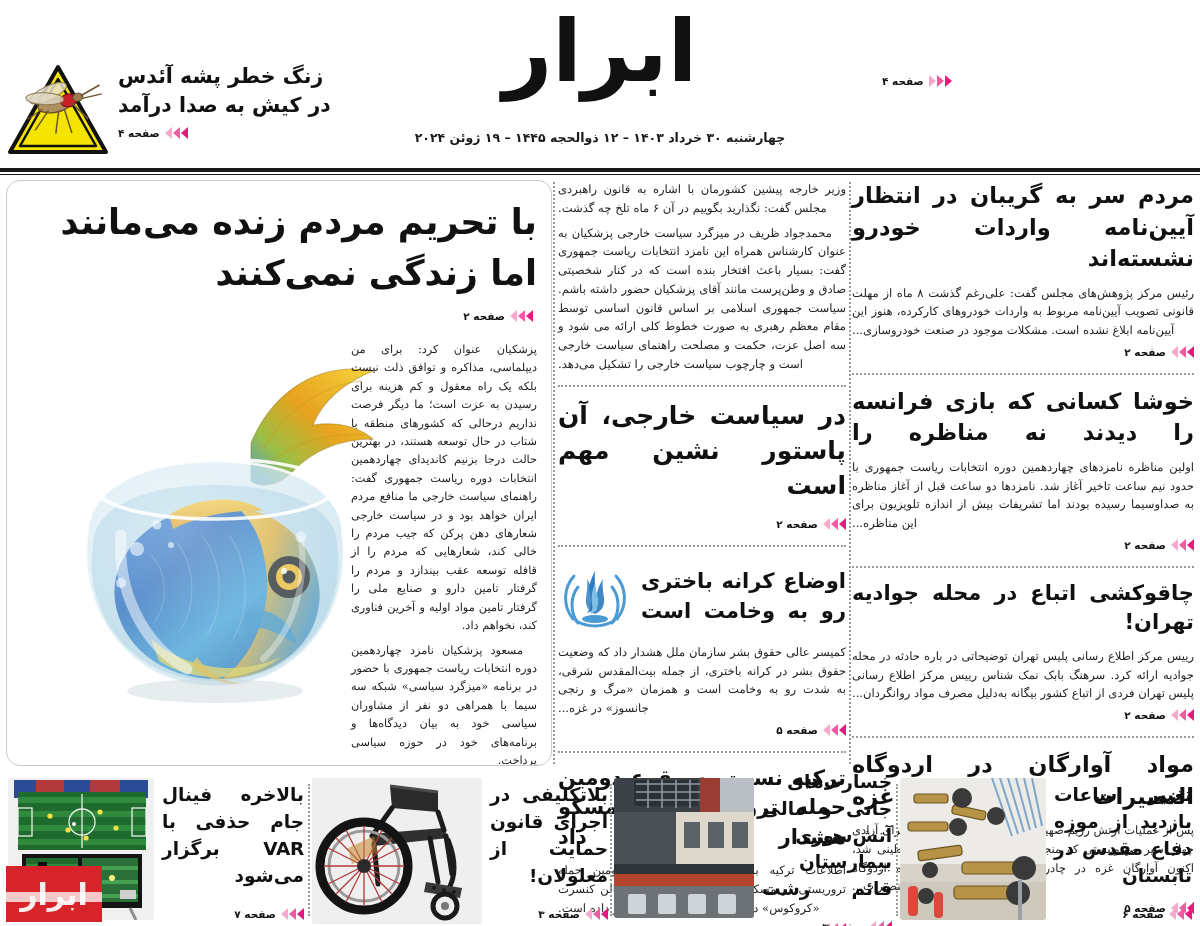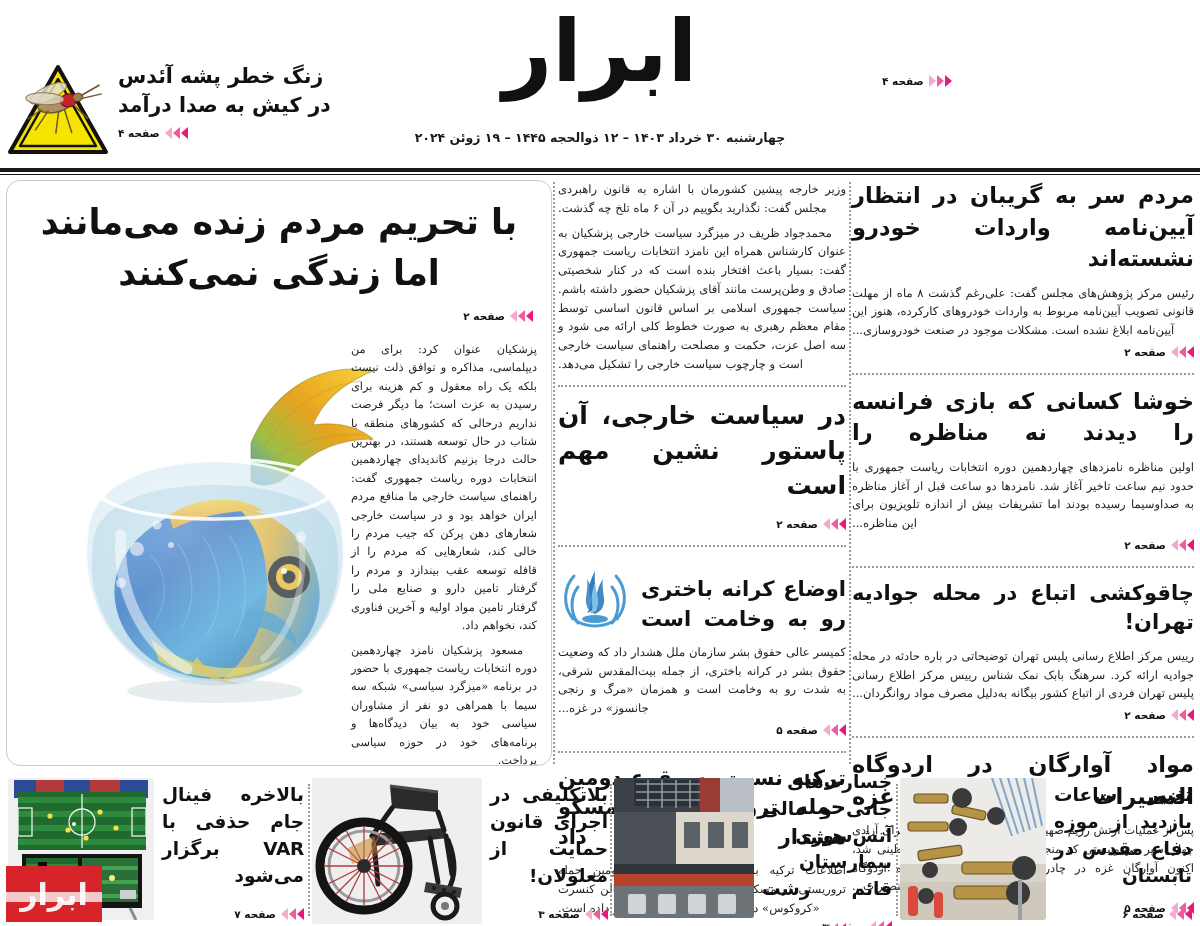--- a/index.html
+++ b/index.html
@@ -95,36 +95,36 @@
   .hdivider{border:0;border-top:2px dotted #9a9a9a;margin:10px 0 11px 0;}
 
   
   .lead-box{
     position:relative;border:1px solid #c9c9c9;border-radius:14px;
     height:584px;overflow:hidden;background:#fff;
   }
   .lead-title{
     margin:16px 14px 0 14px;
     font-size:35px;font-weight:bold;line-height:1.45;color:#111;
-    text-align:center;letter-spacing:-0.6px;
+    text-align:right;letter-spacing:-0.6px;
   }
   .lead-pag{position:absolute;right:18px;top:122px;}
   .lead-body{
     position:absolute;right:14px;top:160px;width:186px;
     font-size:11.3px;line-height:1.63;color:#222;text-align:justify;
     font-family:"DejaVu Serif","Liberation Serif",serif;
     z-index:3;
   }
   .lead-body p{margin:0 0 6px 0;}
 
   
   .fish-wrap{position:absolute;left:-6px;bottom:-4px;width:436px;height:430px;}
 
   
-  .un-row{display:flex;flex-direction:row-reverse;align-items:flex-end;gap:9px;}
+  .un-row{display:flex;flex-direction:row-reverse;align-items:center;gap:9px;}
   .un-logo{flex:0 0 74px;width:74px;height:74px;margin-top:3px;}
   .un-row h2{flex:1;margin:0;font-size:21px;font-weight:bold;line-height:1.45;text-align:justify;text-align-last:justify;}
 
   
   .strip{position:absolute;top:778px;left:0;right:0;height:148px;}
   .strip-item{position:absolute;top:0;height:146px;display:flex;flex-direction:row-reverse;gap:8px;}
   .si-1{right:8px;width:292px;}
   .si-2{right:308px;width:278px;}
   .si-3{right:592px;width:296px;}
   .si-4{right:896px;width:296px;}

